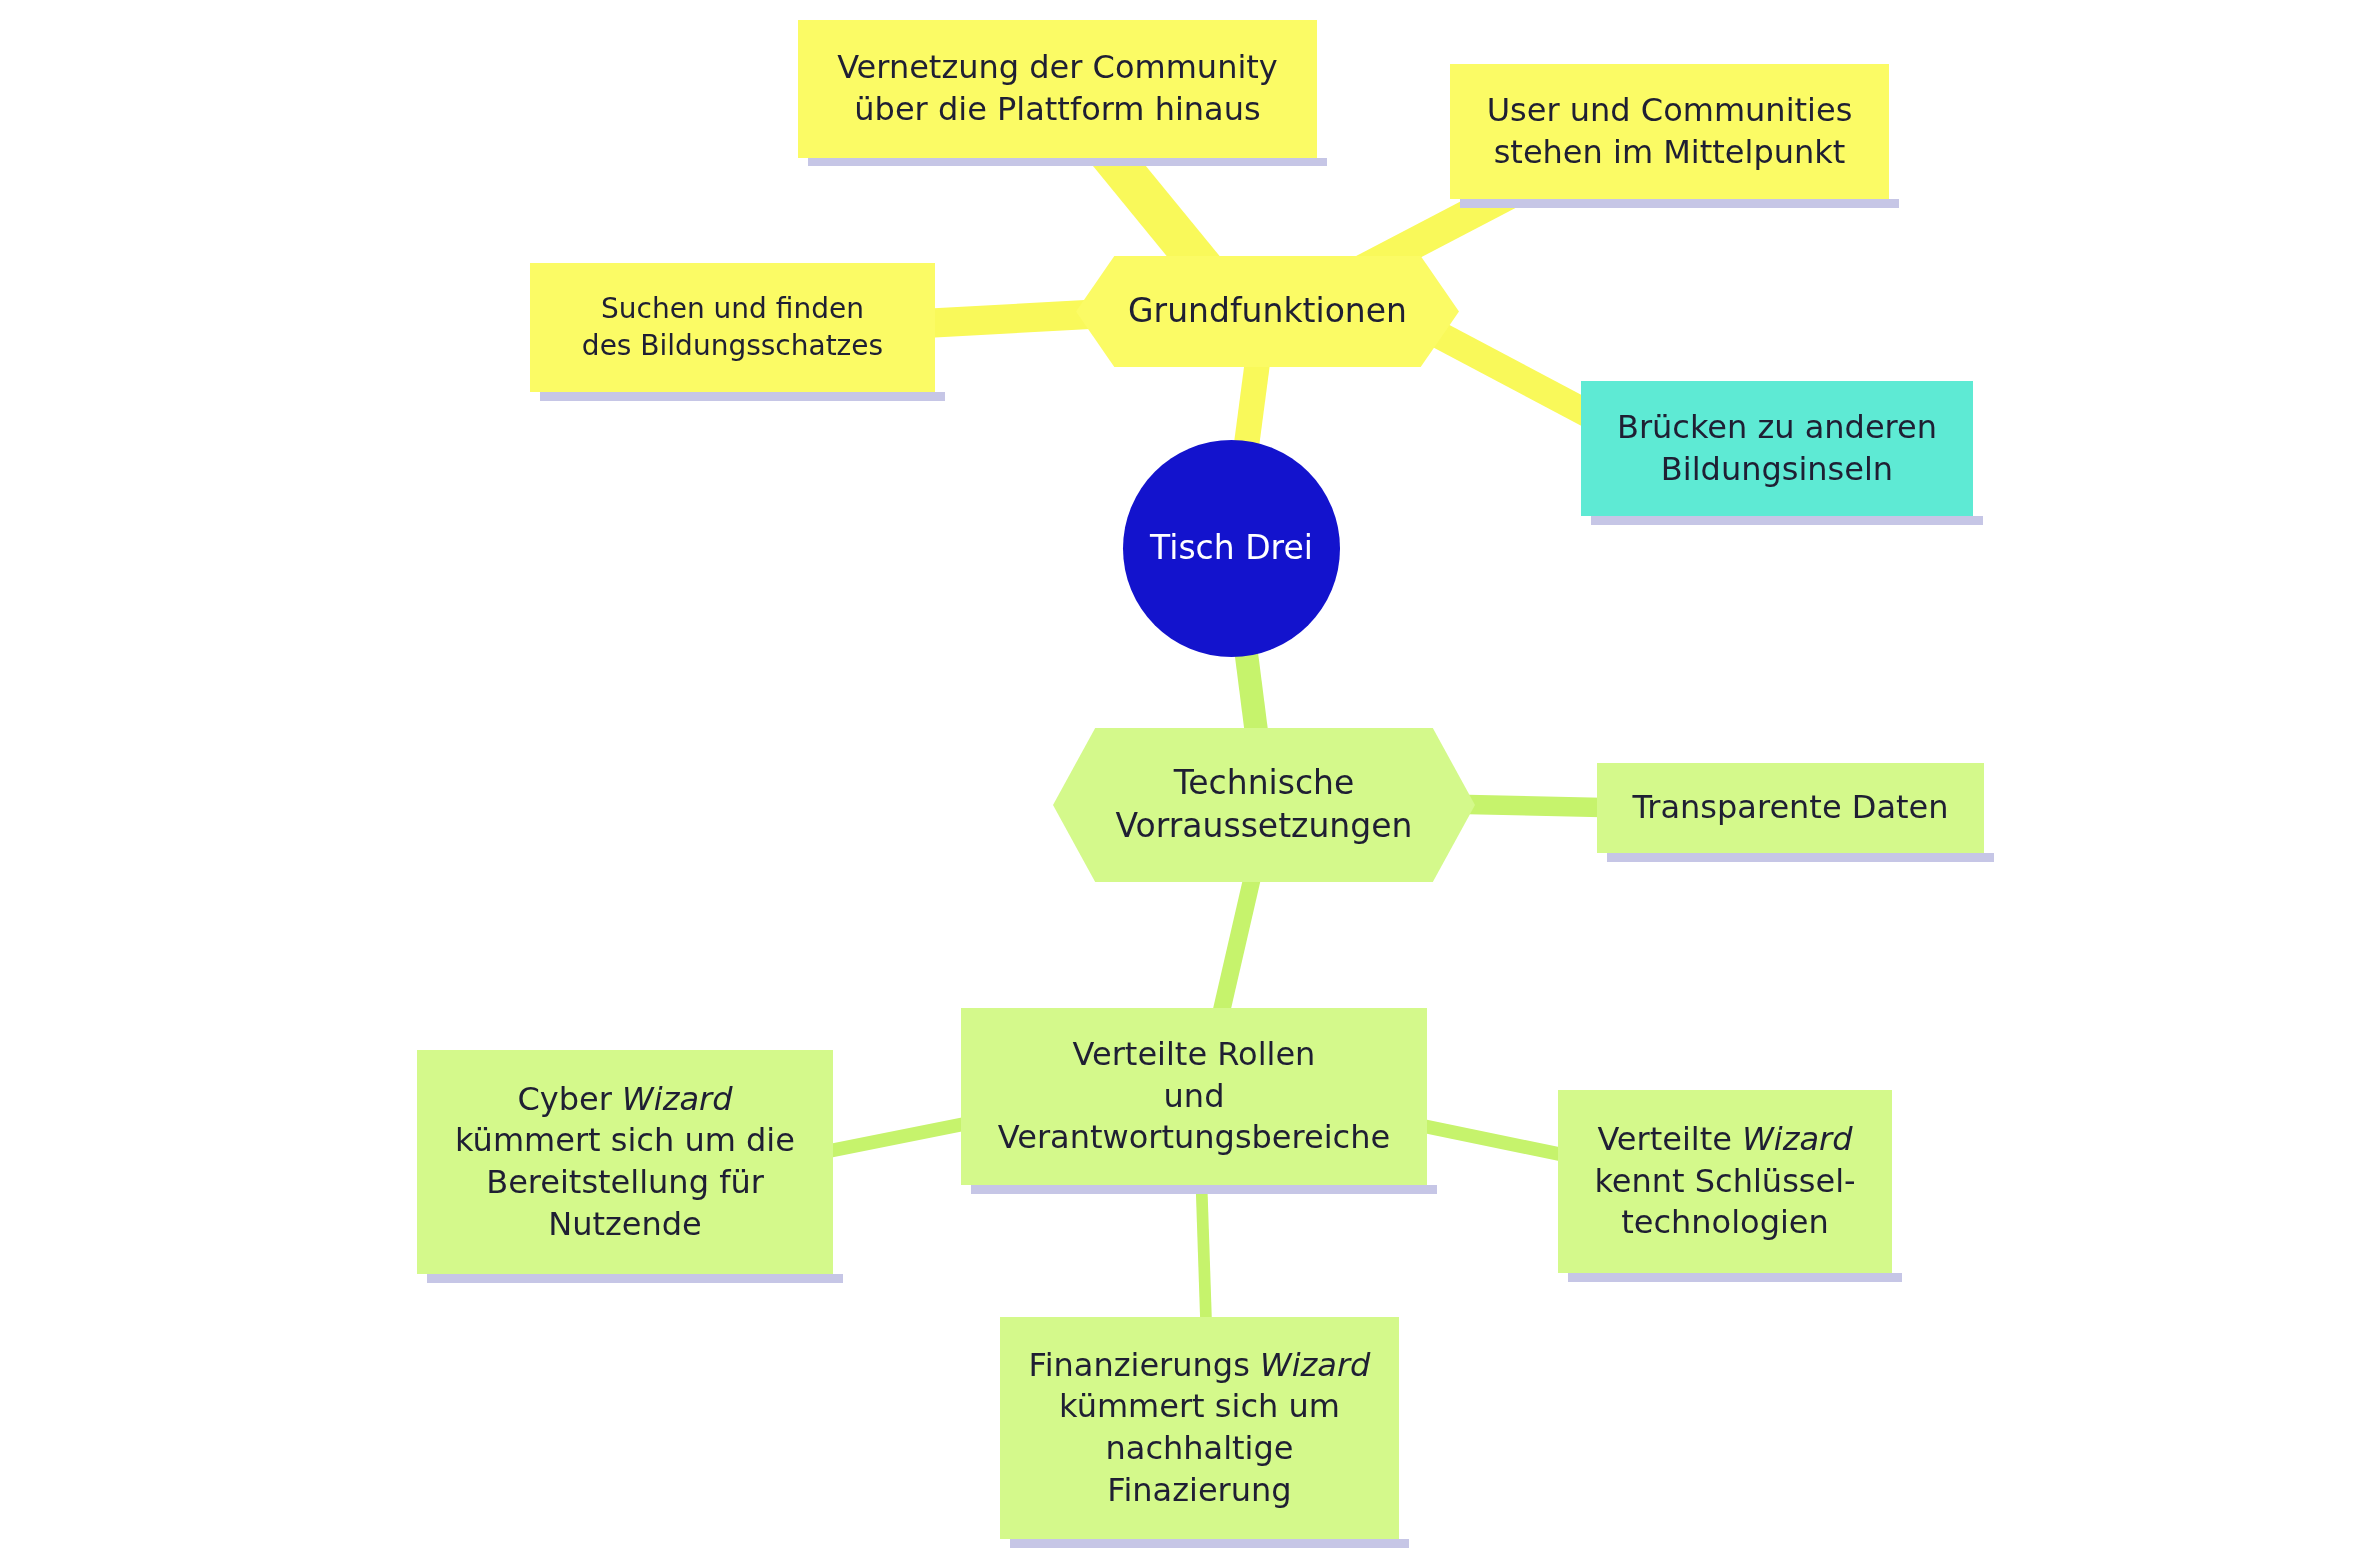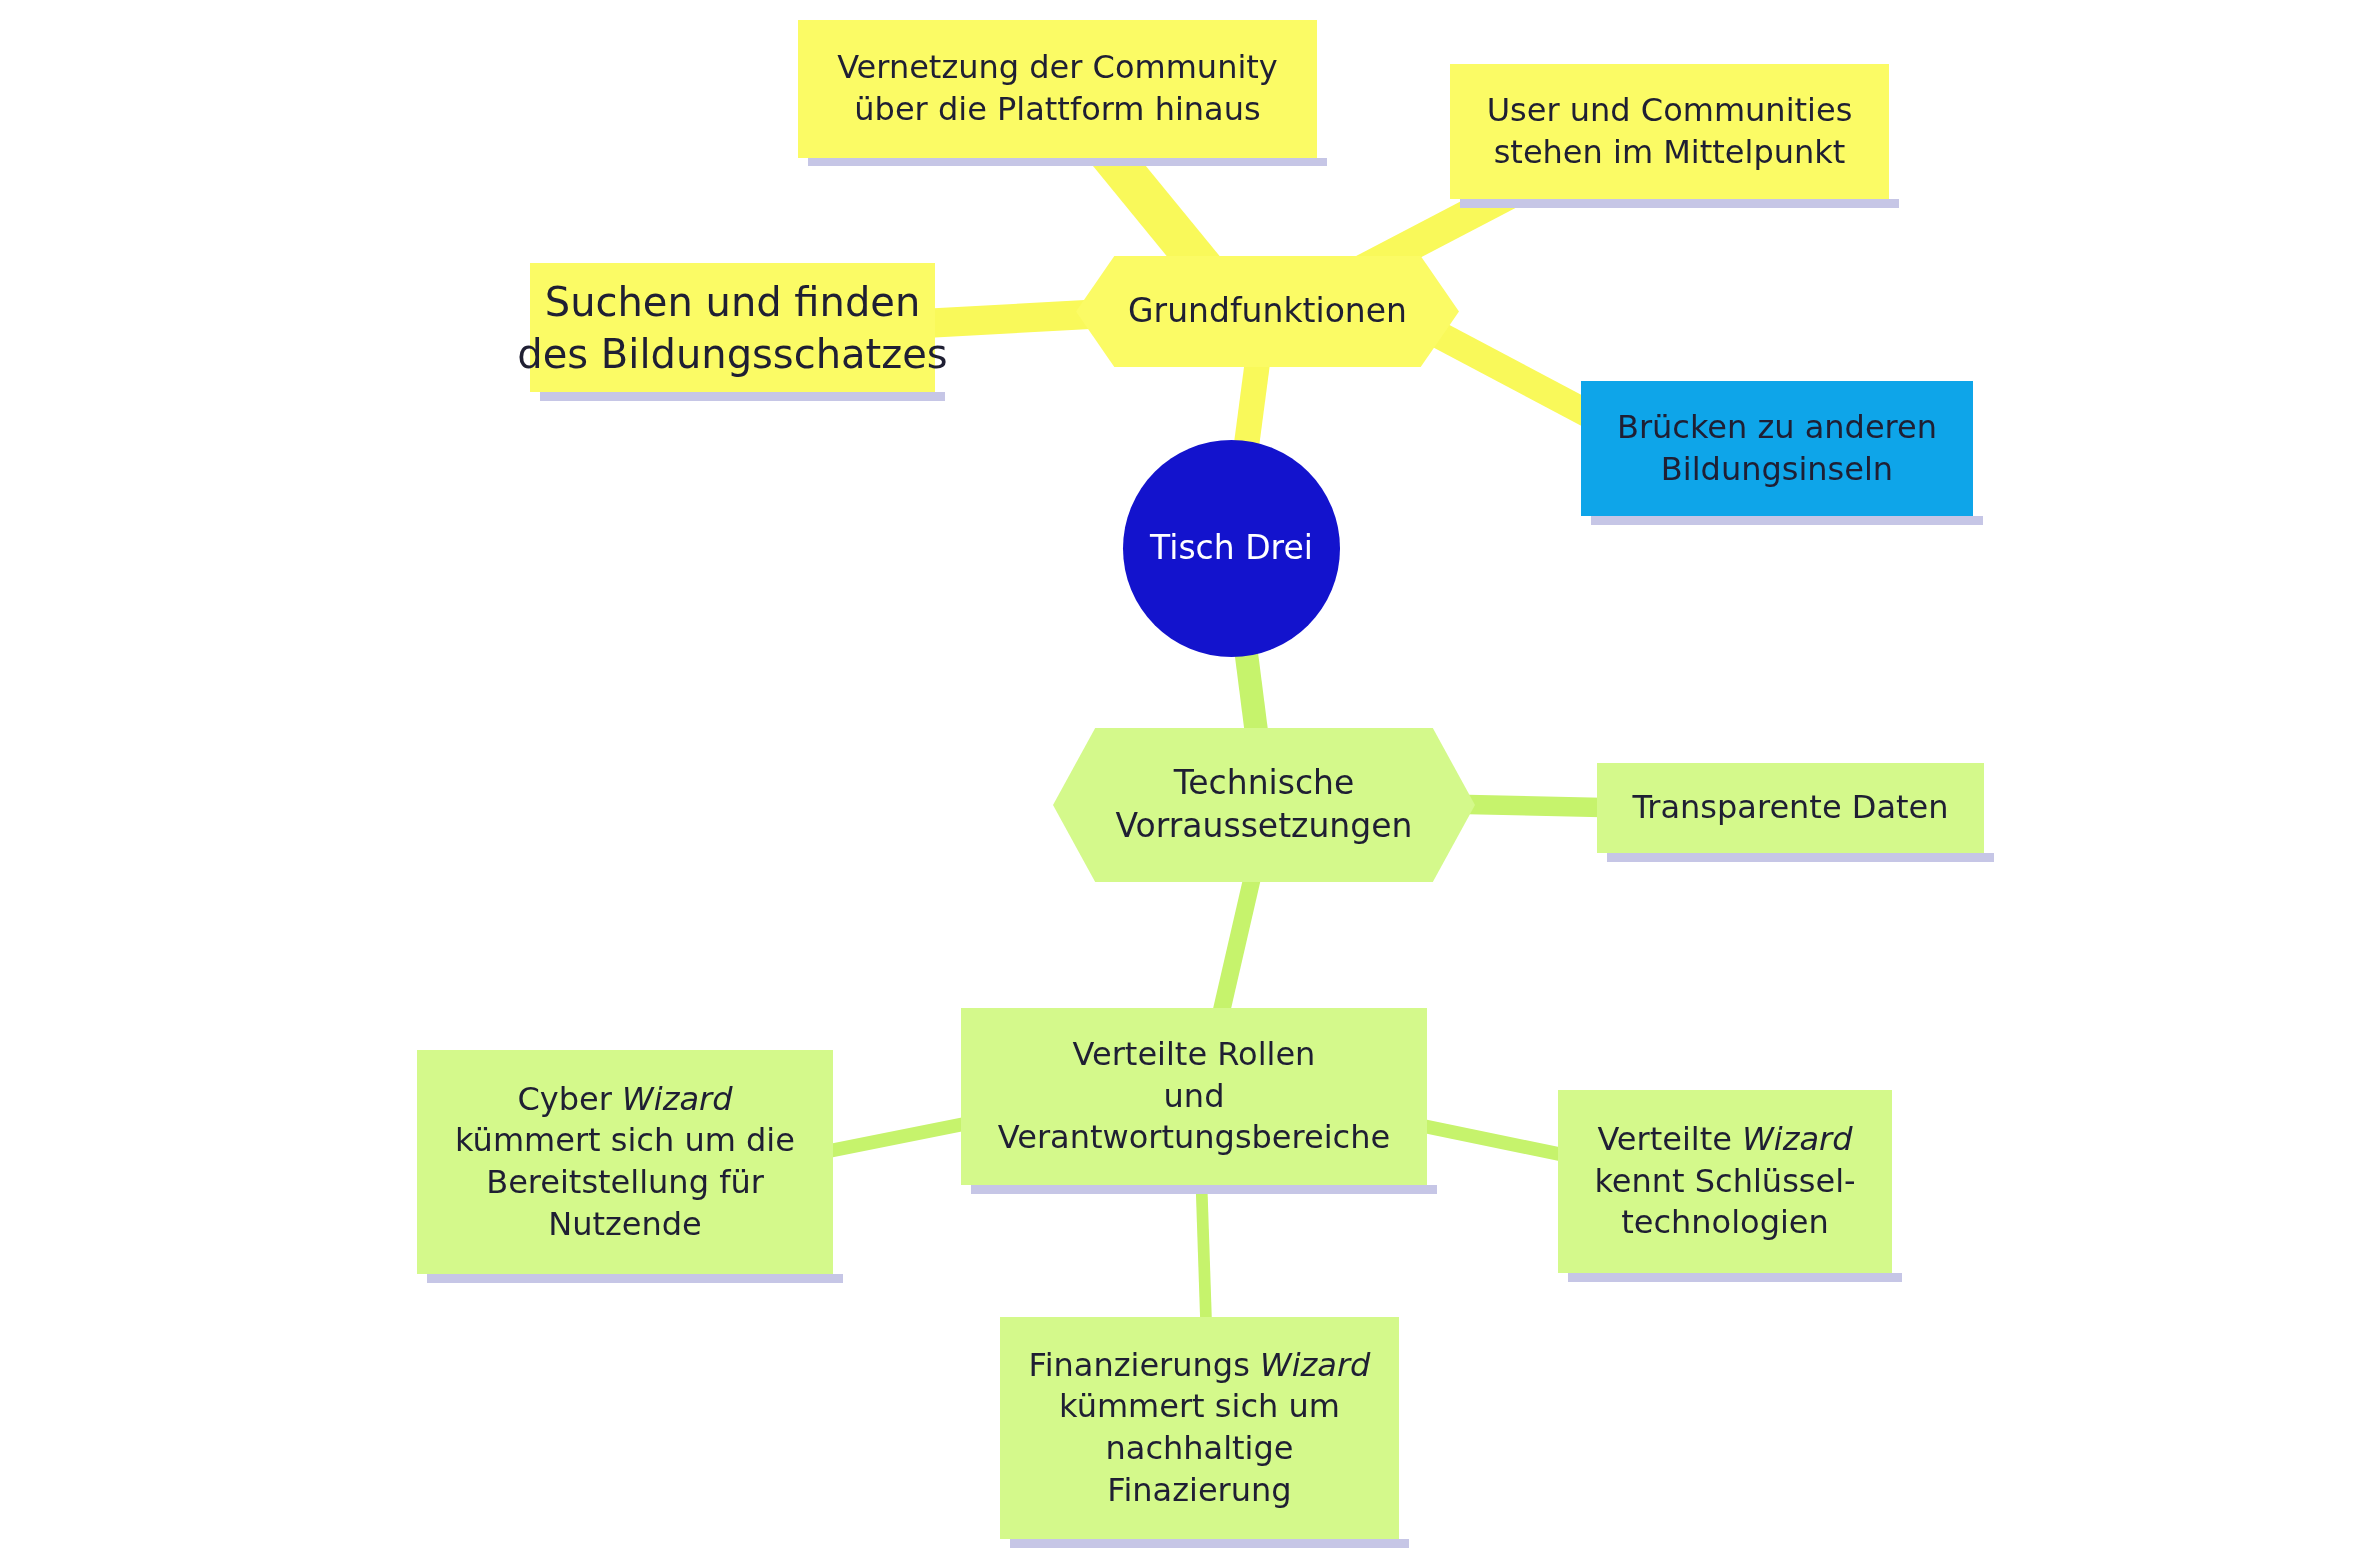--- a/index.html
+++ b/index.html
@@ -54,28 +54,28 @@
       <line x1="1231" y1="1190" x2="1238" y2="1400" stroke="#C6F36C" stroke-width="12"></line>
     </svg>
 <div class="node rect" style="left: 1450px; top: 64px; width: 439px; height: 135px; background: rgb(251, 251, 101); color: rgb(31, 31, 51); font-size: 32px;">
       <div class="label-line"><span>User und Communities</span></div>
       <div class="label-line"><span>stehen im Mittelpunkt</span></div>
     </div>
     <div class="node rect" style="left: 798px; top: 19.5px; width: 519px; height: 138px; background: rgb(251, 251, 101); color: rgb(31, 31, 51); font-size: 32px;">
       <div class="label-line"><span>Vernetzung der Community</span></div>
       <div class="label-line"><span>über die Plattform hinaus</span></div>
     </div>
-    <div class="node rect" style="left: 530px; top: 263px; width: 405px; height: 129px; background: rgb(251, 251, 101); color: rgb(31, 31, 51); font-size: 40px;">
+    <div class="node rect" style="left: 530px; top: 263px; width: 405px; height: 129px; background: rgb(251, 251, 101); color: rgb(31, 31, 51); font-size: 28px;">
       <div class="label-line"><span>Suchen und finden</span></div>
       <div class="label-line"><span>des Bildungsschatzes</span></div>
     </div>
     <div class="node hex" style="left: 1076px; top: 256px; width: 383px; height: 111px; background: rgb(251, 251, 101); color: rgb(31, 31, 51); font-size: 33px;">
       <div class="label-line"><span>Grundfunktionen</span></div>
     </div>
-    <div class="node rect" style="left: 1581px; top: 381px; width: 392px; height: 135px; background: #0ea5e9; color: rgb(31, 31, 51); font-size: 32px;">
+    <div class="node rect" style="left: 1581px; top: 381px; width: 392px; height: 135px; background: #5eead4; color: rgb(31, 31, 51); font-size: 32px;">
       <div class="label-line"><span>Brücken zu anderen</span></div>
       <div class="label-line"><span>Bildungsinseln</span></div>
     </div>
     <div class="node circle" style="left: 1123px; top: 440px; width: 217px; height: 217px; background: rgb(19, 19, 205); color: rgb(255, 255, 255); font-size: 33px;">
       <div class="label-line"><span>Tisch Drei</span></div>
     </div>
     <div class="node hex" style="left: 1053px; top: 728px; width: 422px; height: 154px; background: rgb(212, 249, 139); color: rgb(31, 31, 51); font-size: 33px;">
       <div class="label-line"><span>Technische</span></div>
       <div class="label-line"><span>Vorraussetzungen</span></div>
     </div>

